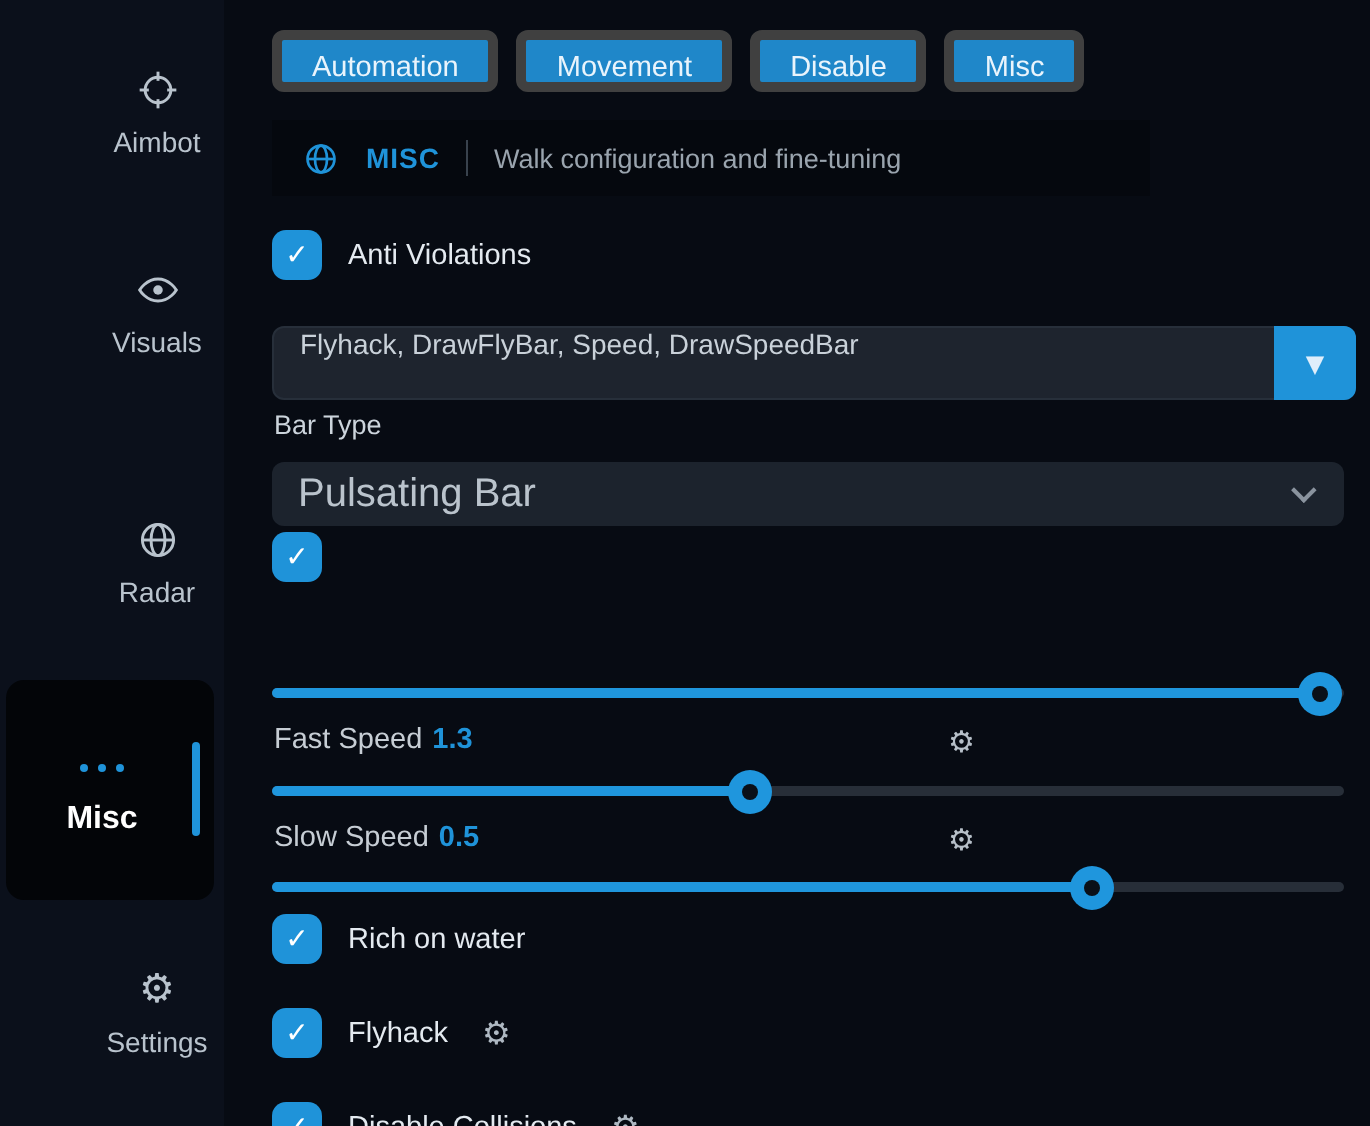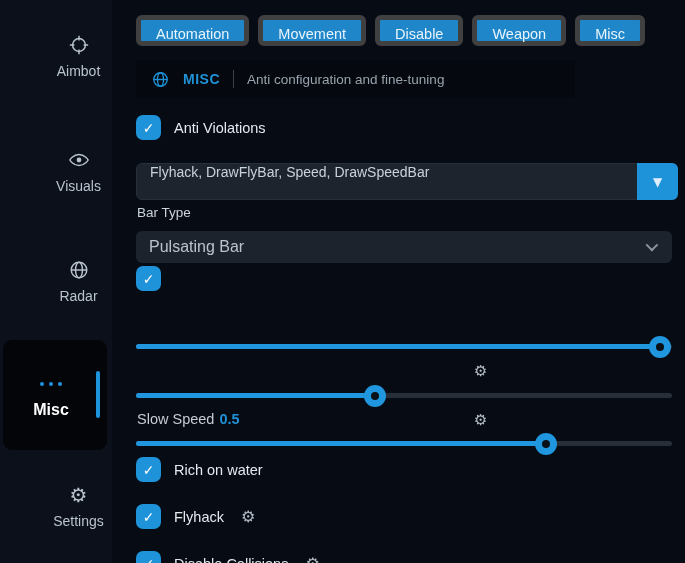--- a/index.html
+++ b/index.html
@@ -16,21 +16,21 @@
     background:#0b101b;
   }
   .side-item {
     position:absolute; left:0; width:112px; text-align:center;
     color:#b9c3cd; font-size:14px; cursor:pointer;padding-left:45px;
   }
   .side-item .icn { display:block; margin:0 auto 7px; width:22px; height:22px; }
   .side-item .icn svg { width:22px; height:22px; display:block; margin:0 auto; }
   .side-item .icn.glyph { font-size:20px; line-height:22px; color:#b9c3cd; }
   .side-aimbot   { top:34px; }
-  .side-visuals  { top:149px; }
+  .side-visuals  { top:134px; }
   .side-radar    { top:259px; }
   .side-settings { top:484px; }
   .side-misc-card {
     position:absolute; left:3px; top:340px; width:104px; height:110px;
     background:#030508; border-radius:9px; cursor:pointer;
   }
   .side-misc-card .dots {
     position:absolute; top:42px; left:0; width:96px; text-align:center;
     display:flex; justify-content:center; gap:5px;
   }
@@ -90,21 +90,21 @@
     background:#1f93d9; border:none; border-radius:0 6px 6px 0;
     color:#dfeefb; font-size:12px; cursor:pointer;
     font-family:"DejaVu Sans",sans-serif;
   }
   .field-label { position:absolute; left:1px; font-size:13.5px; color:#ccd4dc; }
   .lbl-bartype { top:205px; }
   
   .select {
     position:absolute; top:231px; left:0; width:536px; height:32px;
     background:#1c232d; border-radius:6px; display:flex; align-items:center;
-    padding-left:13px; color:#bac3cc; font-size:16px; cursor:pointer;
+    padding-left:13px; color:#bac3cc; font-size:20px; cursor:pointer;
   }
   .select .chev {
     position:absolute; right:17px; top:11px; width:9px; height:9px;
     border-right:2px solid #8a939e; border-bottom:2px solid #8a939e;
     transform:rotate(45deg) translateY(-2px);
   }
   
   .sl-label { position:absolute; left:1px; font-size:14.5px; color:#c6cdd4; }
   .sl-label b { color:#1f93d9; font-weight:bold; margin-left:5px; }
   .sl-gear { position:absolute; left:338px; color:#b6bfc8; font-size:15px;
@@ -182,33 +182,32 @@
     <span>Settings</span>
   </div>
 </div>
 
 <div class="main">
 
   <div class="tabs">
     <button class="tab">Automation</button>
     <button class="tab">Movement</button>
     <button class="tab">Disable</button>
-    <button class="tab">Weapon</button>
     <button class="tab">Misc</button>
   </div>
 
   <div class="hdr">
     <svg class="globe" viewBox="0 0 24 24">
       <circle class="st-blue" cx="12" cy="12" r="8.5"></circle>
       <ellipse class="st-blue" cx="12" cy="12" rx="3.8" ry="8.5"></ellipse>
       <line class="st-blue" x1="3.5" y1="12" x2="20.5" y2="12"></line>
     </svg>
     <span class="h-title">MISC</span>
     <span class="h-div"></span>
-    <span class="h-sub">Anti configuration and fine-tuning</span>
+    <span class="h-sub">Walk configuration and fine-tuning</span>
   </div>
 
   <div class="chk-row row-anti">
     <span class="chk">✓</span>
     <span class="chk-label">Anti Violations</span>
   </div>
 
   <div class="mselect">
     <span>Flyhack, DrawFlyBar, Speed, DrawSpeedBar</span>
     <button class="expand-btn">▼</button>
@@ -224,20 +223,23 @@
   <div class="chk-row row-auto">
     <span class="chk">✓</span>
   </div>
 
   <div class="track trk-s0">
     <div class="fill" style="width: 97.8%;">
       <span class="thumb"></span>
     </div>
   </div>
 
+  <div class="sl-label lbl-s1">
+    <span>Fast Speed</span><b>1.3</b>
+  </div>
   <span class="sl-gear gear-s1">⚙</span>
   <div class="track trk-s1">
     <div class="fill" style="width: 44.6%;">
       <span class="thumb"></span>
     </div>
   </div>
 
   <div class="sl-label lbl-s2">
     <span>Slow Speed</span><b>0.5</b>
   </div>

